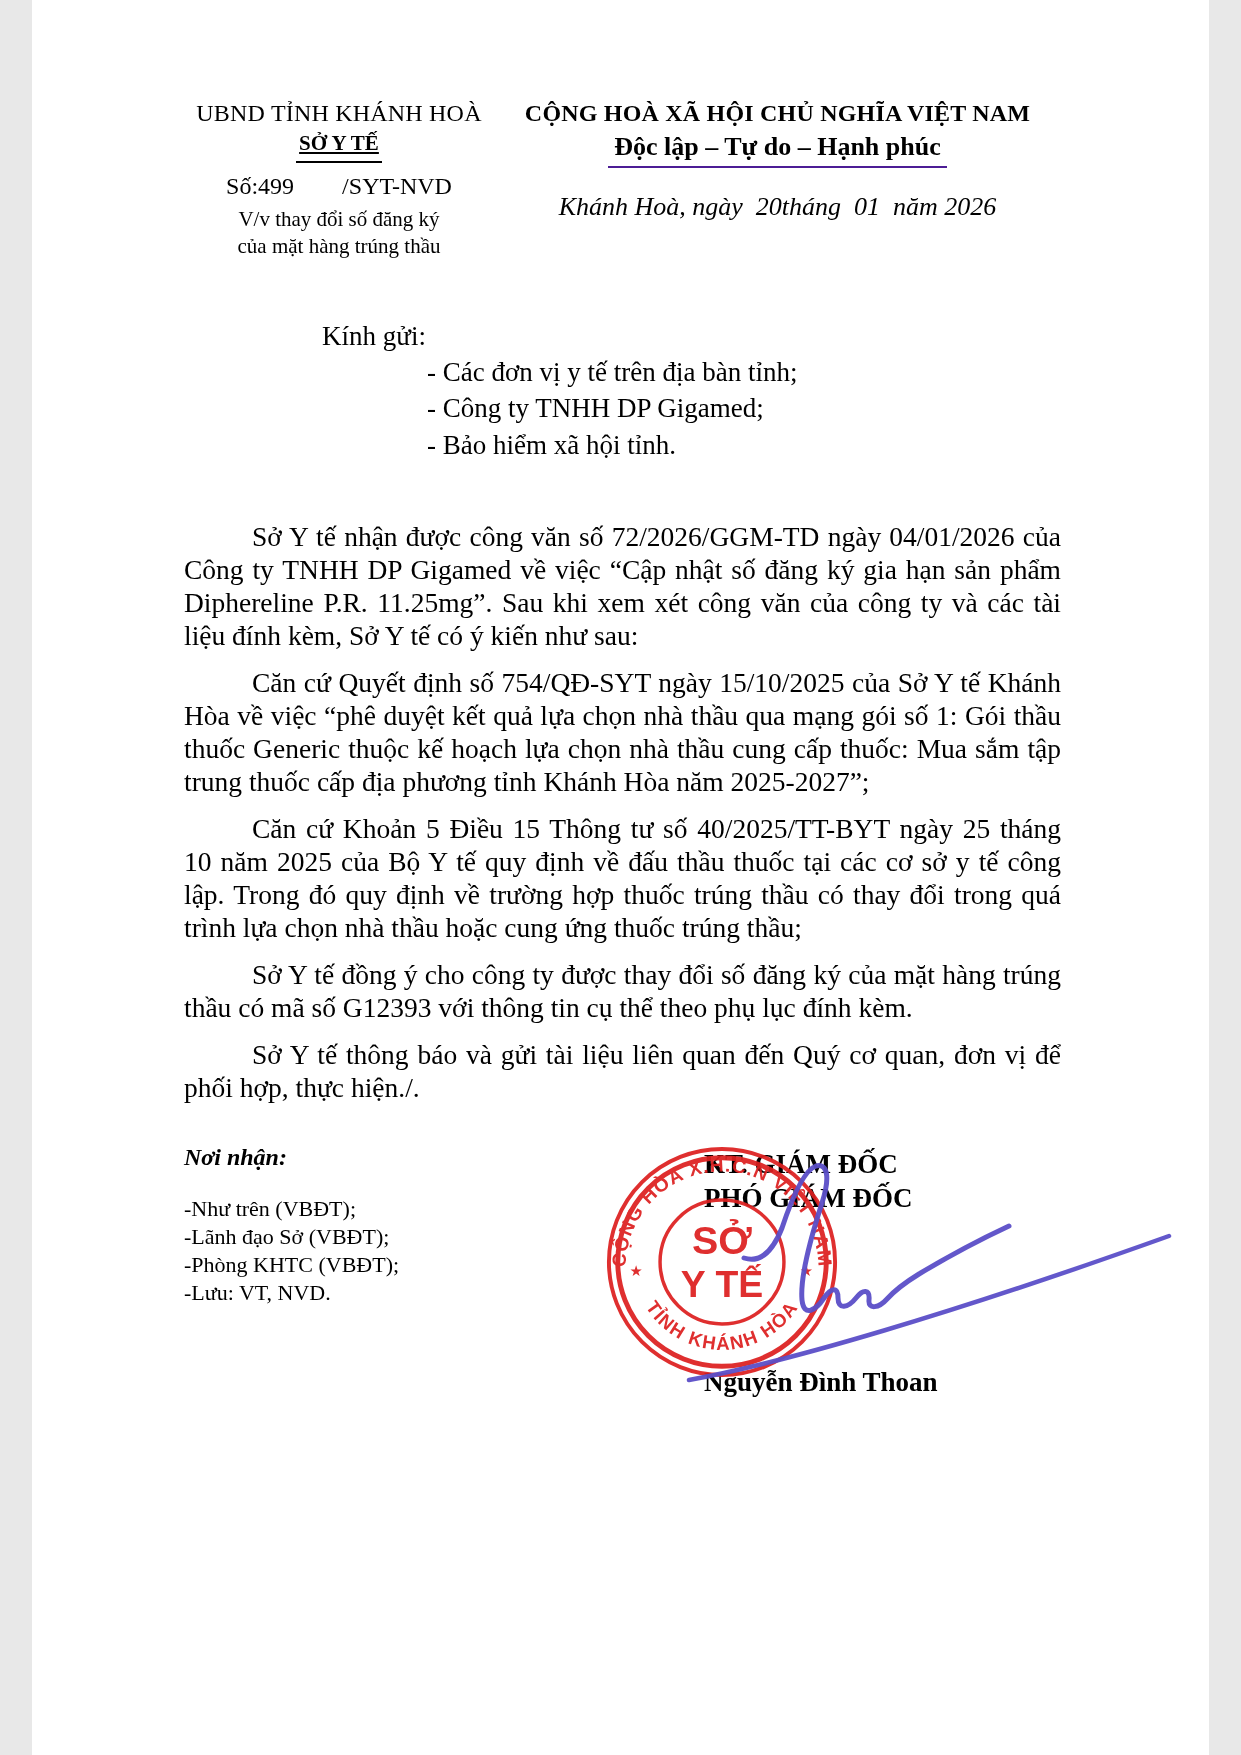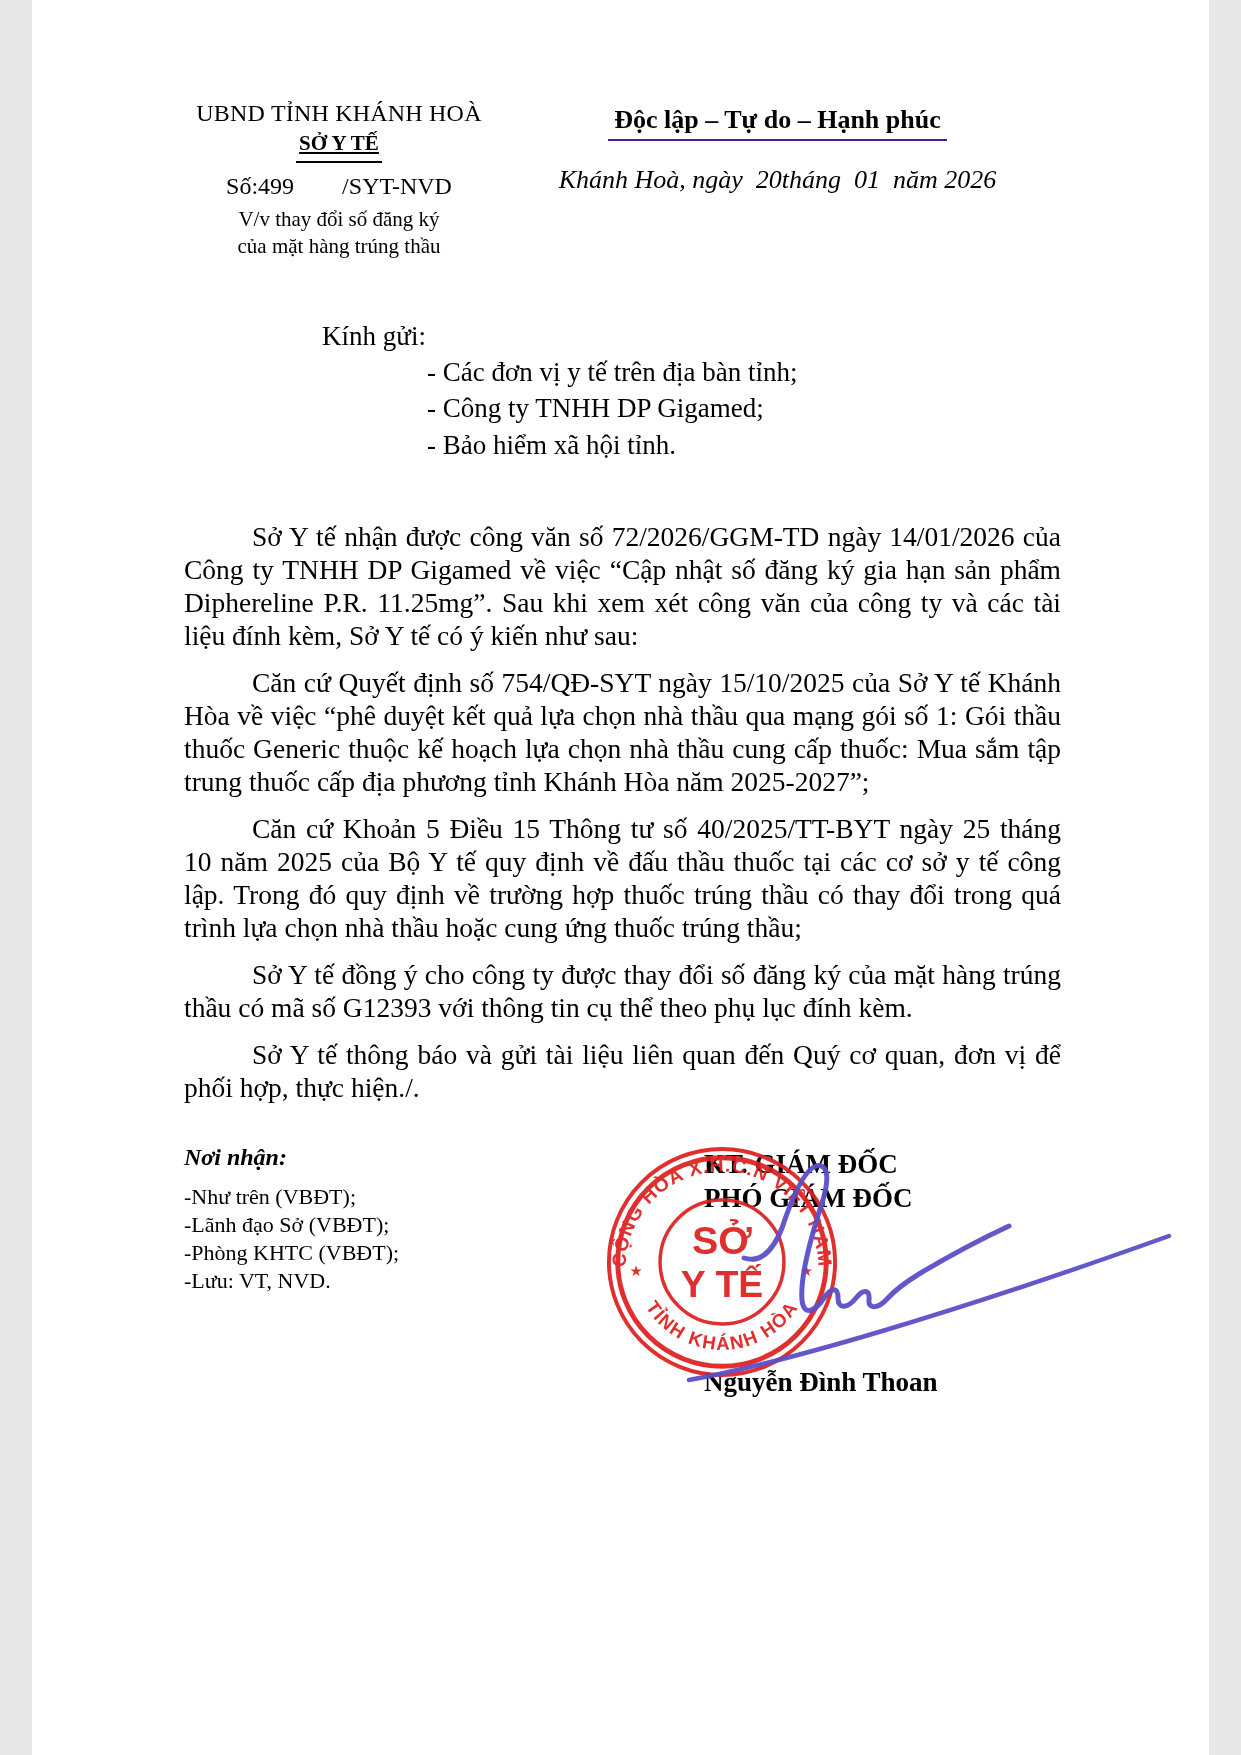--- a/index.html
+++ b/index.html
@@ -37,21 +37,21 @@
     font-size: 27.5px;
     line-height: 1.2;
     text-align: justify;
     text-indent: 68px;
     margin-bottom: 14px;
   }
   
   .footer { position: relative; display: flex; margin-top: 14px; }
   .footer-left { width: 400px; flex-shrink: 0; padding-top: 26px; }
   .noi-nhan-label { font-size: 24px; font-weight: bold; font-style: italic; }
-  .noi-nhan-list { font-size: 22px; line-height: 1.28; margin-top: 12px; }
+  .noi-nhan-list { font-size: 22px; line-height: 1.28; margin-top: 24px; }
   .footer-right { flex: 1; text-align: left; padding-left: 120px; padding-top: 30px; }
   .sig-title { font-size: 27px; font-weight: bold; line-height: 1.25; }
   .sig-name { font-size: 27px; font-weight: bold; margin-top: 152px; }
   .stamp-box { position: absolute; left: 420px; top: 26px; width: 236px; height: 236px; z-index: 1; opacity: .93; }
   .signature-box { position: absolute; left: 440px; top: 40px; width: 580px; height: 240px; z-index: 2; }
 </style>
 </head>
 <body>
 
 <div class="page">
@@ -59,36 +59,37 @@
   <div class="hdr">
     <div class="hdr-left">
       <div class="authority">UBND TỈNH KHÁNH HOÀ</div>
       <div class="department">SỞ Y TẾ</div>
       <div class="short-rule"></div>
       <div class="doc-number">Số:499        /SYT-NVD</div>
       <div class="subject">V/v thay đổi số đăng ký</div>
       <div class="subject" style="margin-top:0">của mặt hàng trúng thầu</div>
     </div>
     <div class="hdr-right">
+      <div class="motto1">CỘNG HOÀ XÃ HỘI CHỦ NGHĨA VIỆT NAM</div>
       <div class="motto2-wrap">
         <span class="motto2">Độc lập – Tự do – Hạnh phúc</span>
       </div>
       <div class="place-date">Khánh Hoà, ngày  20tháng  01  năm 2026</div>
     </div>
   </div>
 
   <div class="kinh-gui">Kính gửi:</div>
   <div class="recipients">
     <div>- Các đơn vị y tế trên địa bàn tỉnh;</div>
     <div>- Công ty TNHH DP Gigamed;</div>
     <div>- Bảo hiểm xã hội tỉnh.</div>
   </div>
 
   <div class="body-text">
-    <p>Sở Y tế nhận được công văn số 72/2026/GGM-TD ngày 14/01/2026 của Công ty TNHH DP Gigamed về việc “Cập nhật số đăng ký gia hạn sản phẩm Diphereline P.R. 11.25mg”. Sau khi xem xét công văn của công ty và các tài liệu đính kèm, Sở Y tế có ý kiến như sau:</p>
+    <p>Sở Y tế nhận được công văn số 72/2026/GGM-TD ngày 04/01/2026 của Công ty TNHH DP Gigamed về việc “Cập nhật số đăng ký gia hạn sản phẩm Diphereline P.R. 11.25mg”. Sau khi xem xét công văn của công ty và các tài liệu đính kèm, Sở Y tế có ý kiến như sau:</p>
     <p>Căn cứ Quyết định số 754/QĐ-SYT ngày 15/10/2025 của Sở Y tế Khánh Hòa về việc “phê duyệt kết quả lựa chọn nhà thầu qua mạng gói số 1: Gói thầu thuốc Generic thuộc kế hoạch lựa chọn nhà thầu cung cấp thuốc: Mua sắm tập trung thuốc cấp địa phương tỉnh Khánh Hòa năm 2025-2027”;</p>
     <p>Căn cứ Khoản 5 Điều 15 Thông tư số 40/2025/TT-BYT ngày 25 tháng 10 năm 2025 của Bộ Y tế quy định về đấu thầu thuốc tại các cơ sở y tế công lập. Trong đó quy định về trường hợp thuốc trúng thầu có thay đổi trong quá trình lựa chọn nhà thầu hoặc cung ứng thuốc trúng thầu;</p>
     <p>Sở Y tế đồng ý cho công ty được thay đổi số đăng ký của mặt hàng trúng thầu có mã số G12393 với thông tin cụ thể theo phụ lục đính kèm.</p>
     <p>Sở Y tế thông báo và gửi tài liệu liên quan đến Quý cơ quan, đơn vị để phối hợp, thực hiện./.</p>
   </div>
 
   <div class="footer">
     <div class="footer-left">
       <div class="noi-nhan-label">Nơi nhận:</div>
       <div class="noi-nhan-list">

